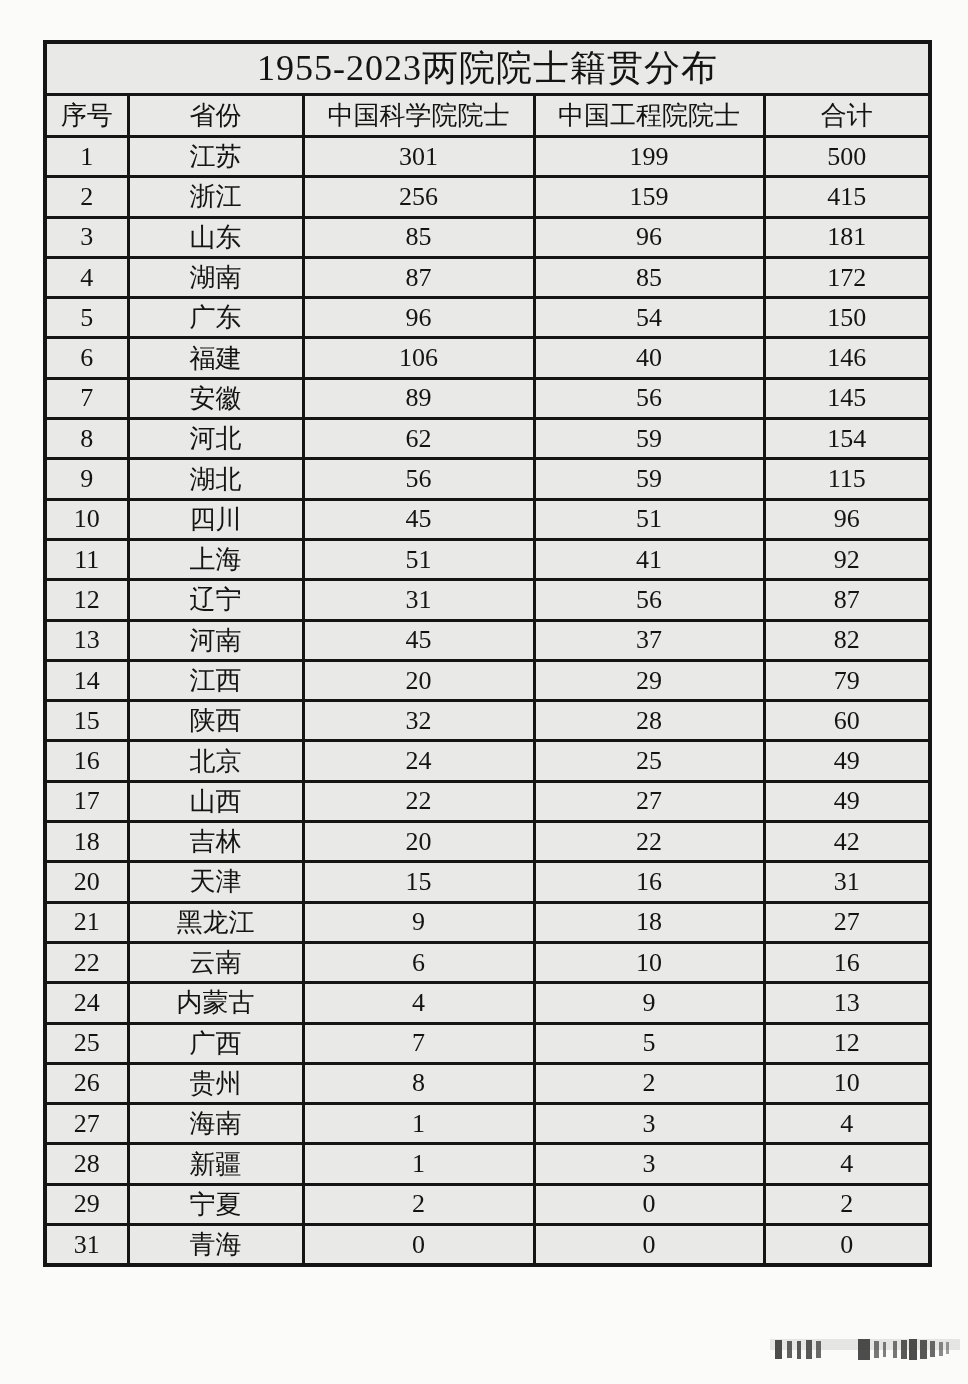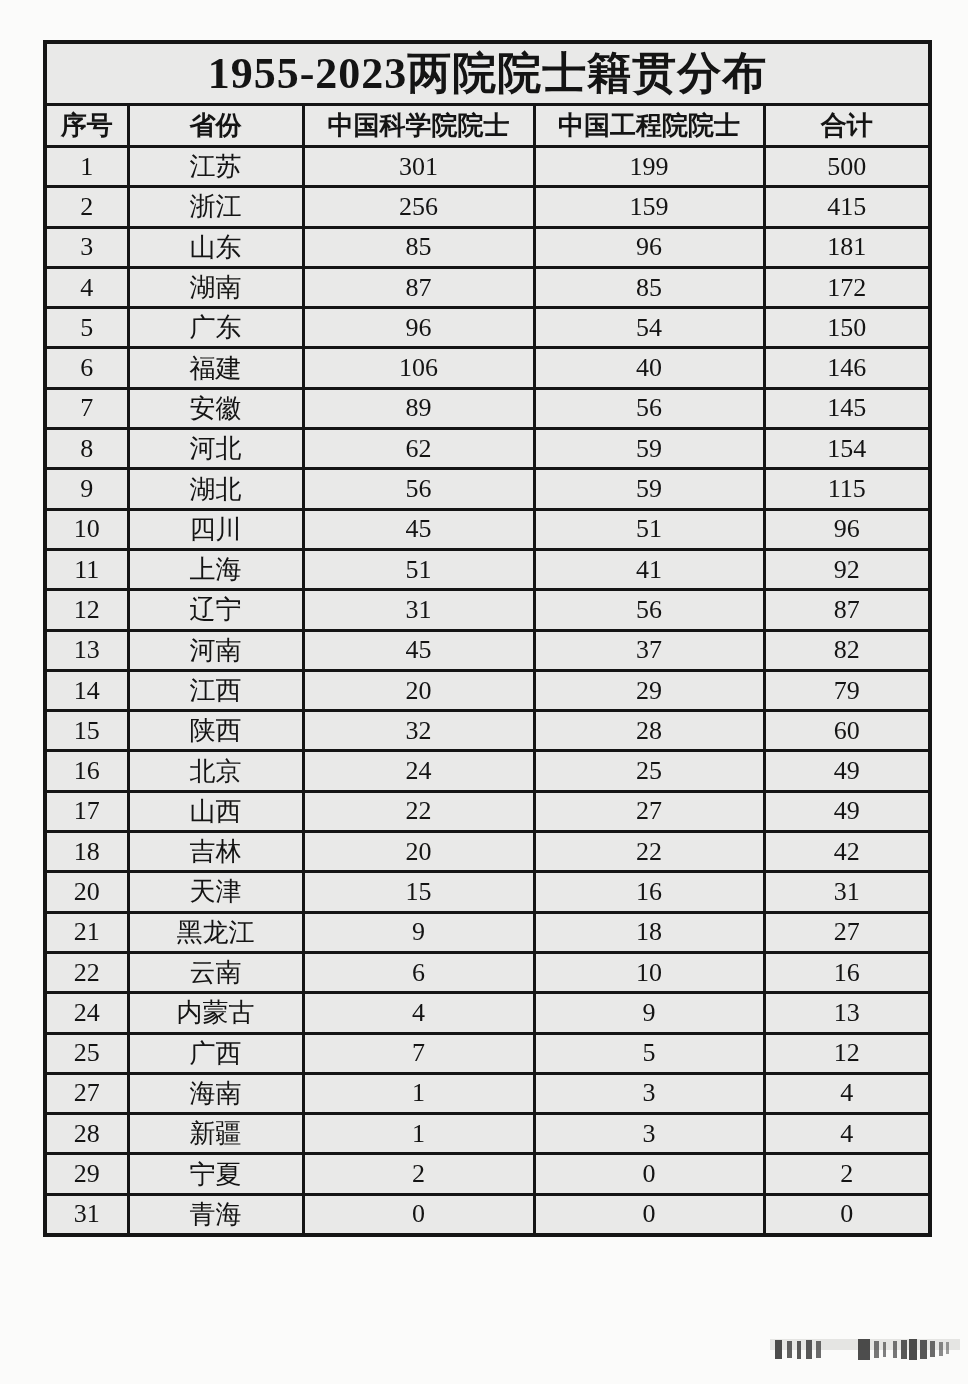--- a/index.html
+++ b/index.html
@@ -31,28 +31,28 @@
     border: 3px solid var(--border, #151515);
     background: var(--cell-bg, #e9e9e8);
     text-align: center;
     vertical-align: middle;
     padding: 0;
     overflow: hidden;
     white-space: nowrap;
   }
   th.title-cell {
     height: 46px;
-    font-size: 44px;
-    font-weight: bold;
+    font-size: 36px;
+    font-weight: normal;
     letter-spacing: 1px;
   }
   tr.head-row th {
     height: 39px;
     font-size: 26px;
-    font-weight: bold;
+    font-weight: normal;
   }
   tbody td {
     height: 37.3px;
     font-size: 26px;
     font-weight: normal;
   }
   .watermark {
     position: absolute;
     left: 770px;
     top: 1330px;
@@ -239,20 +239,27 @@
           <td>4</td>
           <td>9</td>
           <td>13</td>
         </tr>
         <tr>
           <td>25</td>
           <td>广西</td>
           <td>7</td>
           <td>5</td>
           <td>12</td>
+        </tr>
+        <tr>
+          <td>26</td>
+          <td>贵州</td>
+          <td>8</td>
+          <td>2</td>
+          <td>10</td>
         </tr>
         <tr>
           <td>27</td>
           <td>海南</td>
           <td>1</td>
           <td>3</td>
           <td>4</td>
         </tr>
         <tr>
           <td>28</td>

